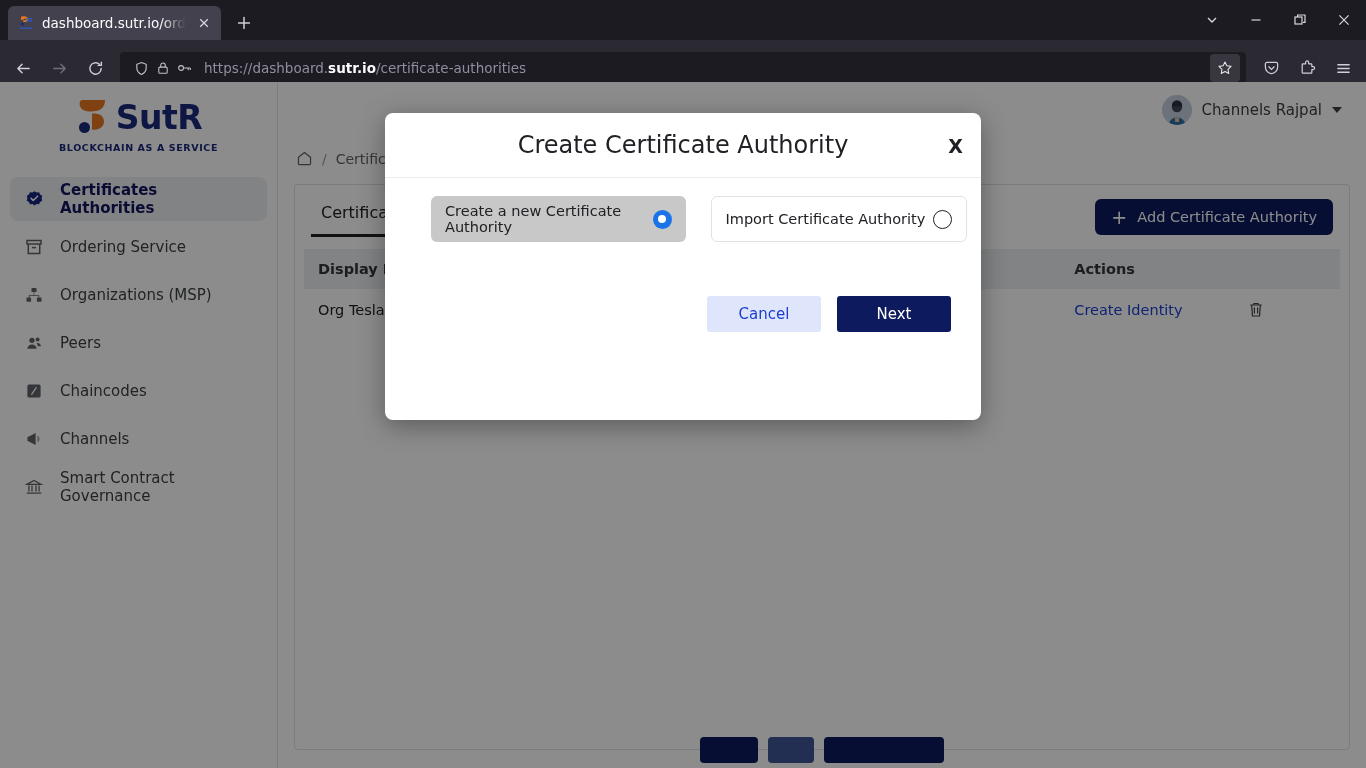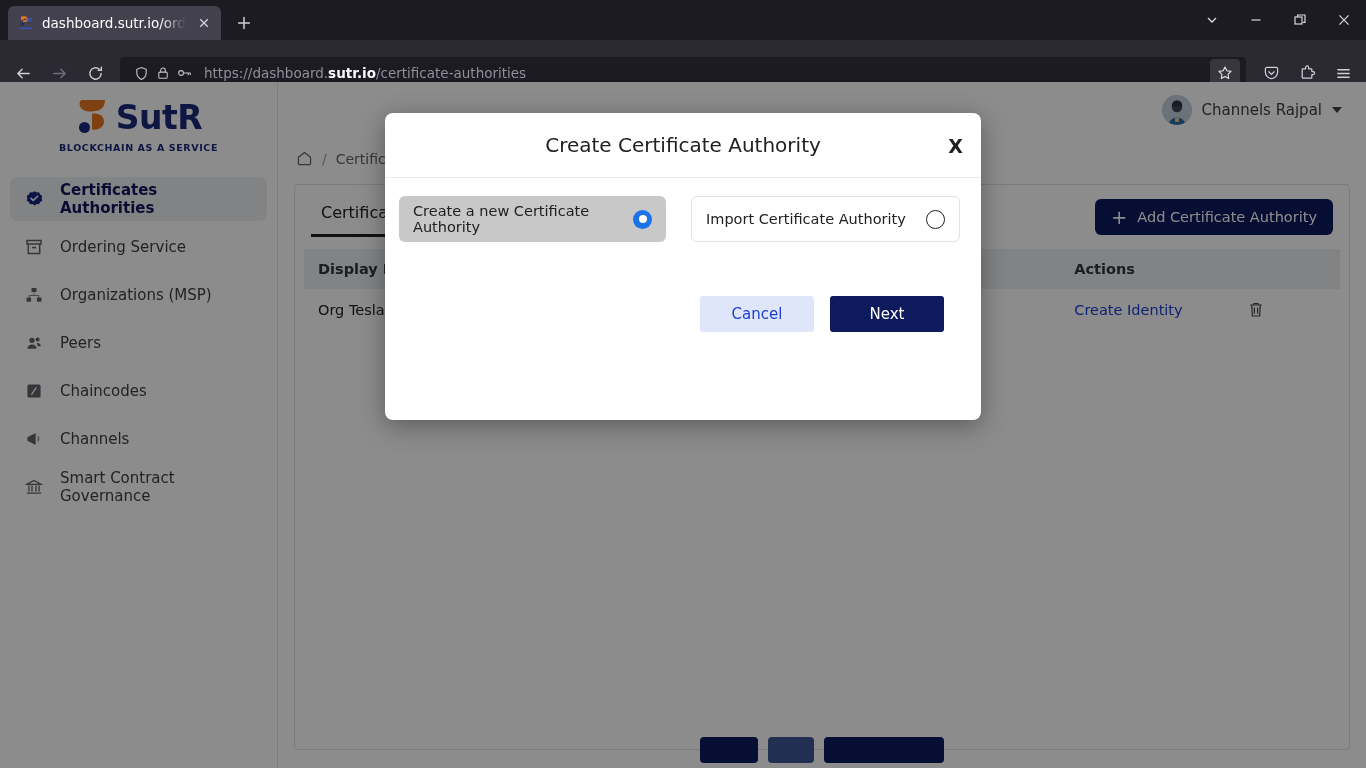--- a/index.html
+++ b/index.html
@@ -40,21 +40,21 @@
   .win-controls {
     position: absolute; right: 0; top: 4px; display: flex; align-items: center;
   }
   .win-btn {
     width: 44px; height: 32px; display: flex; align-items: center; justify-content: center;
     color: #d8d8de;
   }
 
   .navbar {
     height: 54px; background: #2b2a33;
-    display: flex; align-items: flex-end; gap: 2px; padding: 5px 6px;
+    display: flex; align-items: flex-start; gap: 2px; padding: 12px 6px;
   }
   .nav-icon-btn {
     width: 34px; height: 32px; display: flex; align-items: center; justify-content: center;
     color: #cfcfd8; border-radius: 4px;
   }
   .nav-icon-btn.disabled { color: #6f6f7b; }
   .urlbar {
     flex: 1; height: 32px; background: #1c1b22; border-radius: 4px;
     display: flex; align-items: center; gap: 0px; padding: 0 6px 0 10px;
     margin: 0 6px; position: relative;
@@ -143,23 +143,23 @@
   .overlay { position: absolute; left: 0; top: 82px; width: 1366px; height: 686px; background: rgba(0,0,0,0.45); }
   .modal {
     position: absolute; left: 385px; top: 113px; width: 596px; height: 307px;
     background: #ffffff; border-radius: 8px; box-shadow: 0 6px 26px rgba(0,0,0,.35);
     overflow: hidden;
   }
   .modal-head {
     height: 65px; border-bottom: 1px solid #eceaea;
     display: flex; align-items: center; justify-content: center; position: relative;
   }
-  .modal-title { font-size: 20px; color: #202124; }
+  .modal-title { font-size: 24px; color: #202124; }
   .modal-close { position: absolute; right: 18px; top: 22px; font-size: 19px; font-weight: 700; color: #202124; }
-  .modal-body { padding: 18px 21px 0 14px; }
+  .modal-body { padding: 18px 14px 0 14px; margin-left: 32px; }
   .choice-row { display: flex; gap: 25px; }
   .choice {
     flex: 1; height: 46px; border-radius: 6px;
     display: flex; align-items: center; justify-content: space-between;
     padding: 0 14px 0 14px; font-size: 14.5px; color: #202124;
   }
   .choice.selected { background: #c8c8c8; }
   .choice.unselected { background: #ffffff; border: 1px solid #e2e2e6; text-align: center; }
   .radio { width: 19px; height: 19px; border-radius: 50%; flex: 0 0 19px; position: relative; }
   .radio.on { background: #1a73e8; }

